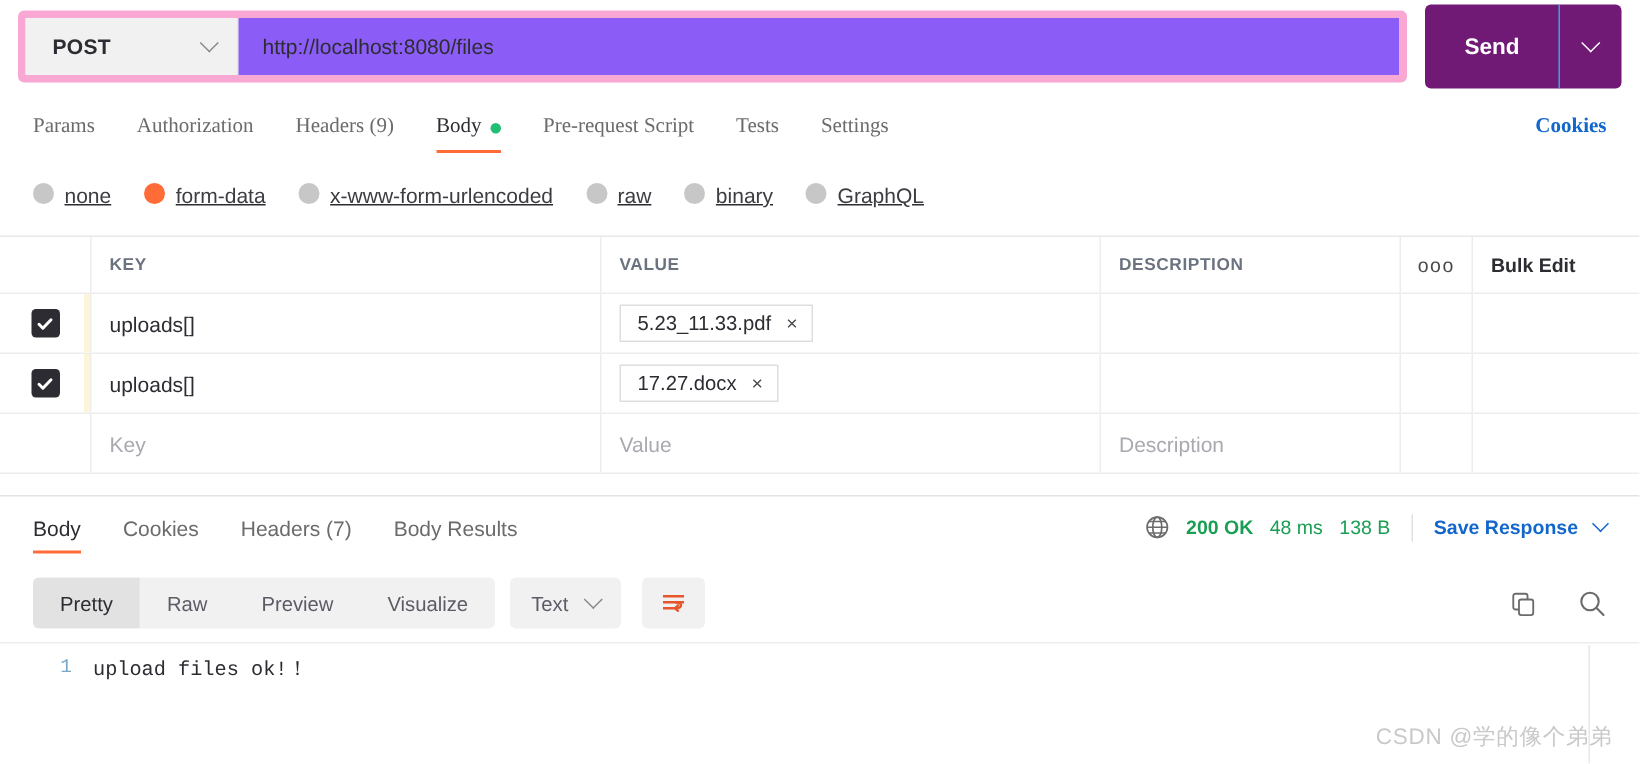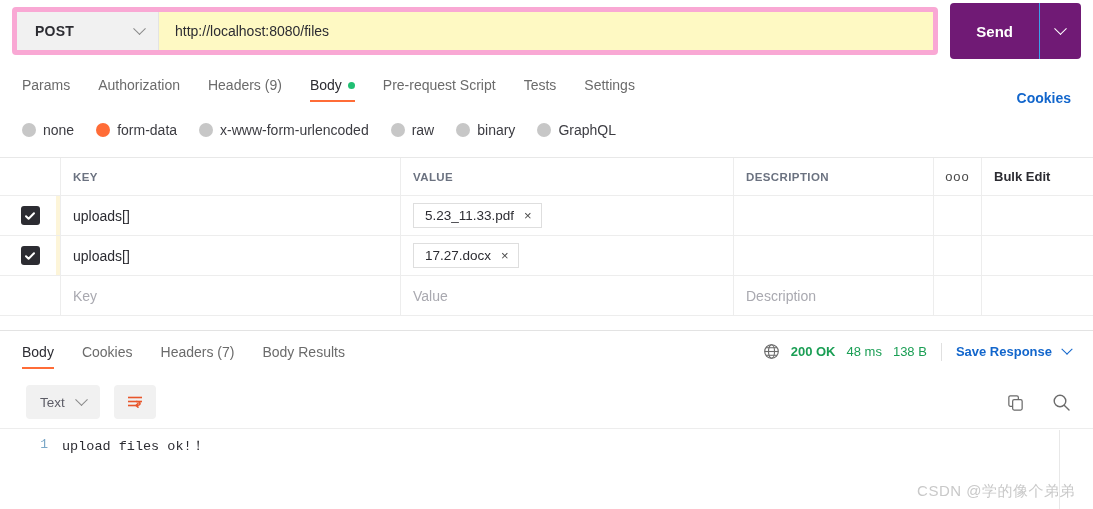--- a/index.html
+++ b/index.html
@@ -26,21 +26,21 @@
     justify-content: space-between; padding: 0 14px 0 18px;
     border-right: 1px solid #e3e3e3; cursor: pointer;
   }
   .method-label { font-size: 14px; font-weight: bold; color: #2c2c32; letter-spacing: .2px; }
   .chev {
     width: 9px; height: 9px; border-right: 1.6px solid #8a8a8a;
     border-bottom: 1.6px solid #8a8a8a; transform: rotate(45deg) translate(-2px,-2px);
   }
   .url-input {
     flex: 1; display: flex; align-items: center; padding: 0 16px;
-    font-size: 14px; color: #2c2c32; background: #fef9c3; cursor: text;
+    font-size: 14px; color: #2c2c32; background: #8b5cf6; cursor: text;
   }
   .send-group {
     margin-left: 12px; height: 56px; display: flex; align-items: stretch;
     border-radius: 4px; overflow: hidden; background: #701a75;
   }
   .send-btn {
     display: flex; align-items: center; justify-content: center;
     padding: 0 26px; color: #fff; font-size: 15px; font-weight: bold;
     cursor: pointer;
   }
@@ -49,21 +49,21 @@
     border-left: 1px solid #3aa0ec; cursor: pointer;
   }
   .chev-white {
     width: 9px; height: 9px; border-right: 1.8px solid #ffffff;
     border-bottom: 1.8px solid #ffffff; transform: rotate(45deg) translate(-2px,-2px);
   }
 
   
   .req-tabs {
     position: absolute; left: 0; top: 64px; width: 1093px; height: 42px;
-    display: flex; align-items: flex-end; padding: 0 22px;
+    display: flex; align-items: center; padding: 0 22px; font-family: Liberation Serif, serif;
   }
   .rtab {
     position: relative; height: 42px; display: flex; align-items: center;
     margin-right: 28px; font-size: 14px; color: #6b6b6b; cursor: pointer;
     white-space: nowrap;
   }
   .rtab.active { color: #2c2c32; }
   .rtab.active::after {
     content: ""; position: absolute; left: 0; right: 0; bottom: 4px;
     height: 2px; background: #ff6c37;
@@ -75,21 +75,21 @@
   .cookies-link {
     margin-left: auto; margin-right: 0; font-size: 14px; color: #1266cc;
     font-weight: bold; cursor: pointer;
   }
 
   
   .radio-row {
     position: absolute; left: 0; top: 110px; width: 1093px; height: 40px;
     display: flex; align-items: center; padding: 0 22px;
   }
-  .radio-item { display: flex; align-items: center; margin-right: 22px; cursor: pointer; }
+  .radio-item { display: flex; align-items: flex-start; margin-right: 22px; cursor: pointer; text-decoration: underline; }
   .radio-dot {
     width: 14px; height: 14px; border-radius: 50%; background: #c7c7c7;
     margin-right: 7px; flex: none;
   }
   .radio-item.sel .radio-dot { background: #ff6c37; }
   .radio-lbl { font-size: 14px; color: #3c3c42; }
 
   
   .kv-table {
     position: absolute; left: 0; top: 157px; width: 1093px;
@@ -158,21 +158,21 @@
   .seg {
     display: flex; align-items: stretch; background: #f1f1f1;
     border-radius: 4px; height: 34px; overflow: hidden;
   }
   .seg-item {
     display: flex; align-items: center; padding: 0 18px;
     font-size: 13.5px; color: #5c5c66; cursor: pointer;
   }
   .seg-item.active { background: #e2e2e2; color: #2c2c32; }
   .type-sel {
-    margin-left: 4px; height: 34px; background: #f1f1f1; border-radius: 4px;
+    margin-left: 10px; height: 34px; background: #f1f1f1; border-radius: 4px;
     display: flex; align-items: center; gap: 12px; padding: 0 14px; cursor: pointer;
   }
   .type-sel .t { font-size: 13.5px; color: #5c5c66; }
   .wrap-btn {
     margin-left: 14px; width: 42px; height: 34px; background: #f1f1f1;
     border-radius: 4px; display: flex; align-items: center; justify-content: center;
     cursor: pointer;
   }
   .view-right { margin-left: auto; display: flex; align-items: center; gap: 26px; }
   .ico-btn { cursor: pointer; display: flex; align-items: center; }
@@ -384,20 +384,26 @@
     <span class="meta-ok">200 OK</span>
     <span class="meta-v">48 ms</span>
     <span class="meta-v">138 B</span>
     <span class="meta-sep"></span>
     <span class="save-resp">Save Response</span>
     <span class="chev-blue"></span>
   </div>
 </div>
 
 <div class="view-bar">
+  <div class="seg">
+    <div class="seg-item active">Pretty</div>
+    <div class="seg-item">Raw</div>
+    <div class="seg-item">Preview</div>
+    <div class="seg-item">Visualize</div>
+  </div>
   <div class="type-sel">
     <span class="t">Text</span>
     <span class="chev"></span>
   </div>
   <div class="wrap-btn">
     <svg width="20" height="18" viewBox="0 0 20 18">
       <line x1="3" y1="4.5" x2="17" y2="4.5" stroke="#e8562b" stroke-width="1.6"></line>
       <line x1="3" y1="8.5" x2="17" y2="8.5" stroke="#e8562b" stroke-width="1.6"></line>
       <line x1="3" y1="12.5" x2="11" y2="12.5" stroke="#e8562b" stroke-width="1.6"></line>
       <path d="M11 12.5 q4 0 4 -2 t-4 -2" fill="none" stroke="#e8562b" stroke-width="1.6"></path>

